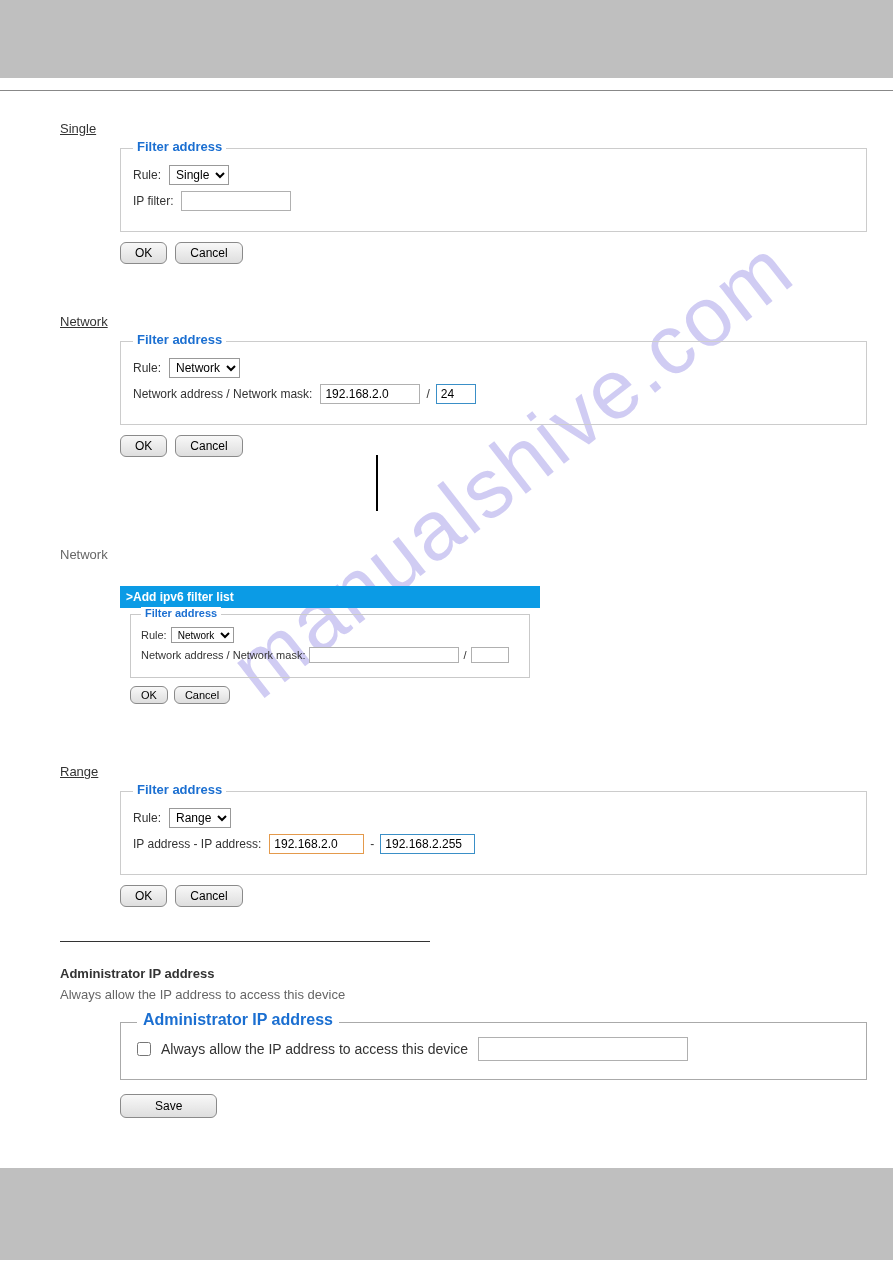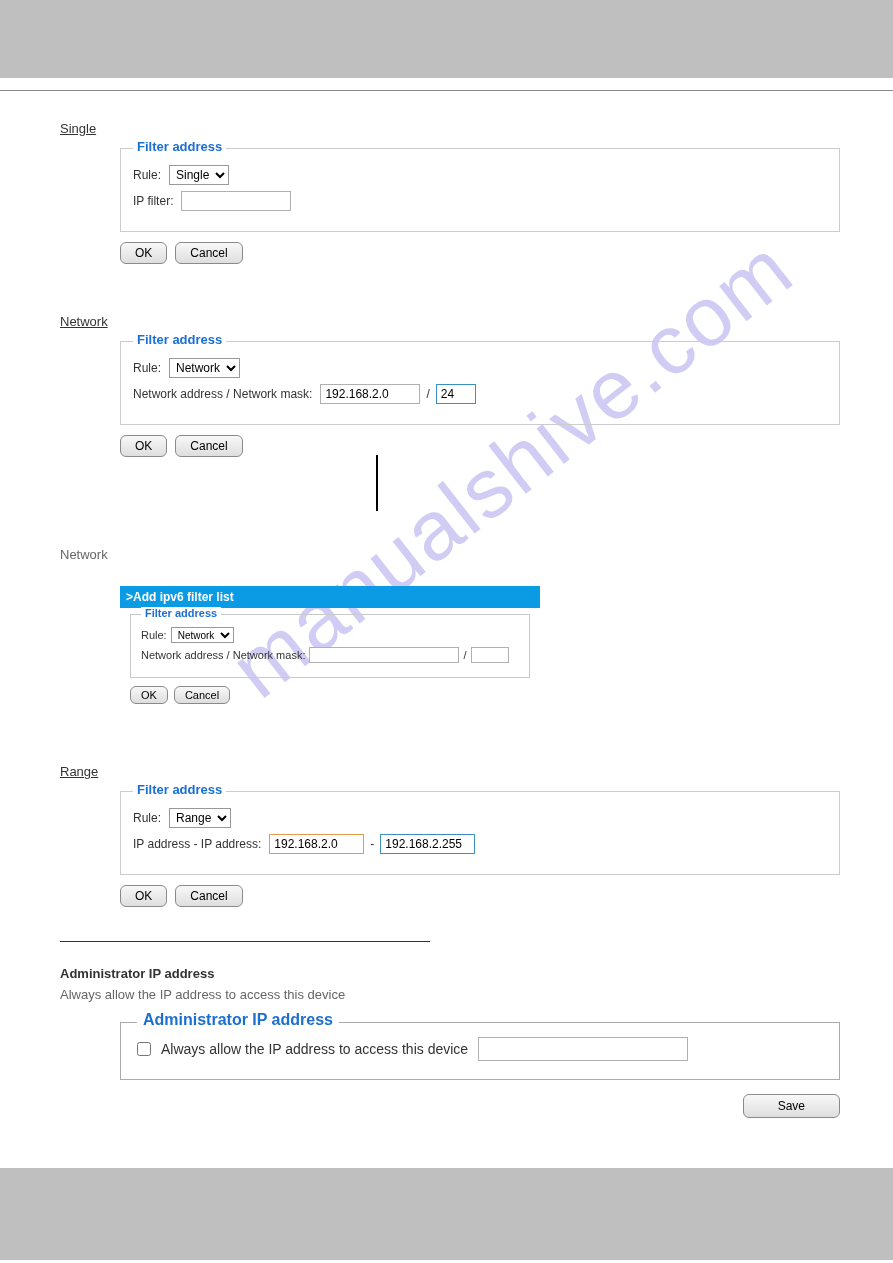--- a/index.html
+++ b/index.html
@@ -1,19 +1,19 @@
 <!DOCTYPE html>
 <html><head>
 <meta charset="utf-8">
 <style>
   * { box-sizing: border-box; margin: 0; padding: 0; }
   body { font-family: Arial, sans-serif; font-size: 13px; color: #333; background: #fff; width: 893px; }
   .header-bar { height: 78px; background: #bfbfbf; }
   .hr-top { border: none; border-top: 1px solid #888; margin-top: 12px; }
-  .content { padding: 0 53px 0 60px; }
+  .content { padding: 0 26px 0 60px; }
   .pad { padding-left: 60px; }
   .underline-text { text-decoration: underline; }
   .section-label { margin: 30px 0 12px 0; display: inline-block; }
 
   
   .panel { border: 1px solid #ccc; padding: 10px 12px 14px 12px; position: relative; margin-bottom: 10px; }
   .panel-title { position: absolute; top: -10px; left: 12px; background: #fff; padding: 0 4px; color: #1b6fd1; font-weight: bold; font-size: 13px; }
   .row { margin: 6px 0; display: flex; align-items: center; gap: 6px; flex-wrap: wrap; font-size: 12px; }
   .lbl { margin-right: 2px; }
   select.fake { border: 1px solid #999; height: 20px; font-size: 12px; padding: 0 2px; background: #fff; }
@@ -34,21 +34,21 @@
   .ipv6-panel-title { position: absolute; top: -8px; left: 10px; background: #fff; padding: 0 4px; color: #1b6fd1; font-weight: bold; font-size: 11px; }
   .ipv6-row { margin: 4px 0; display: flex; align-items: center; gap: 4px; font-size: 11px; }
   .ipv6-caret { border: none; border-left: 2px solid #000; height: 56px; margin: -2px 0 6px 256px; }
 
   
   .admin-panel { border-left: 1px solid #aaa; border-right: 1px solid #aaa; border-bottom: 1px solid #aaa; border-top: 1px solid #aaa; padding: 14px 16px 18px 16px; position: relative; margin-top: 20px; }
   .admin-title { position: absolute; top: -12px; left: 16px; background: #fff; padding: 0 6px; color: #1b6fd1; font-size: 16px; font-weight: bold; }
   .admin-row { display: flex; align-items: center; gap: 10px; font-size: 14px; }
   input[type=checkbox] { width: 14px; height: 14px; }
 
-  .save-row { display: flex; justify-content: flex-end; margin: 14px 0 8px 0; }
+  .save-row { display: flex; margin: 14px 0 8px 0; }
 
   .hr-mid { border: none; border-top: 1px solid #333; margin: 34px 0 24px 0; }
   .intro { margin: 6px 0 4px 0; }
 
   .footer-bar { height: 92px; background: #bfbfbf; margin-top: 50px; }
 
   
   .watermark { position: absolute; top: 420px; left: 170px; font-size: 84px; color: rgba(120,110,220,0.35); font-weight: 500; transform: rotate(-38deg); pointer-events: none; z-index: 0; white-space: nowrap; letter-spacing: 2px; }
   .content { position: relative; z-index: 1; }
   .wrap { position: relative; }

